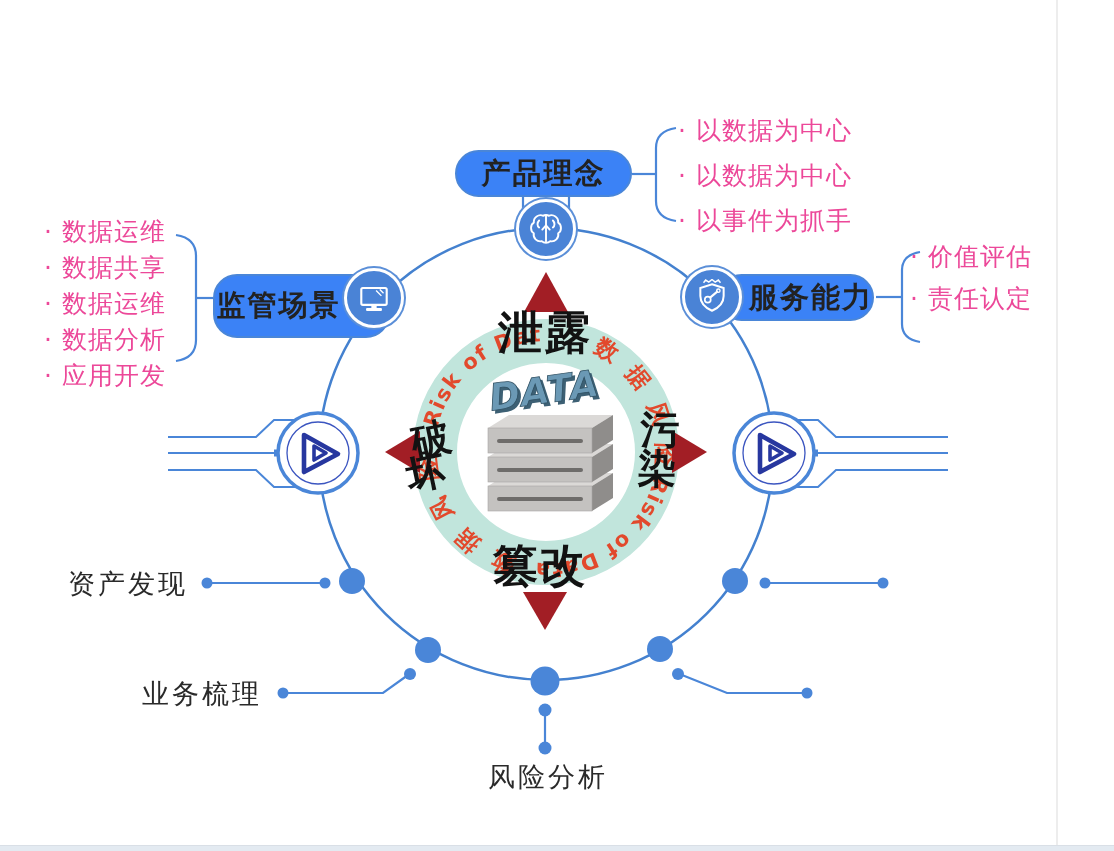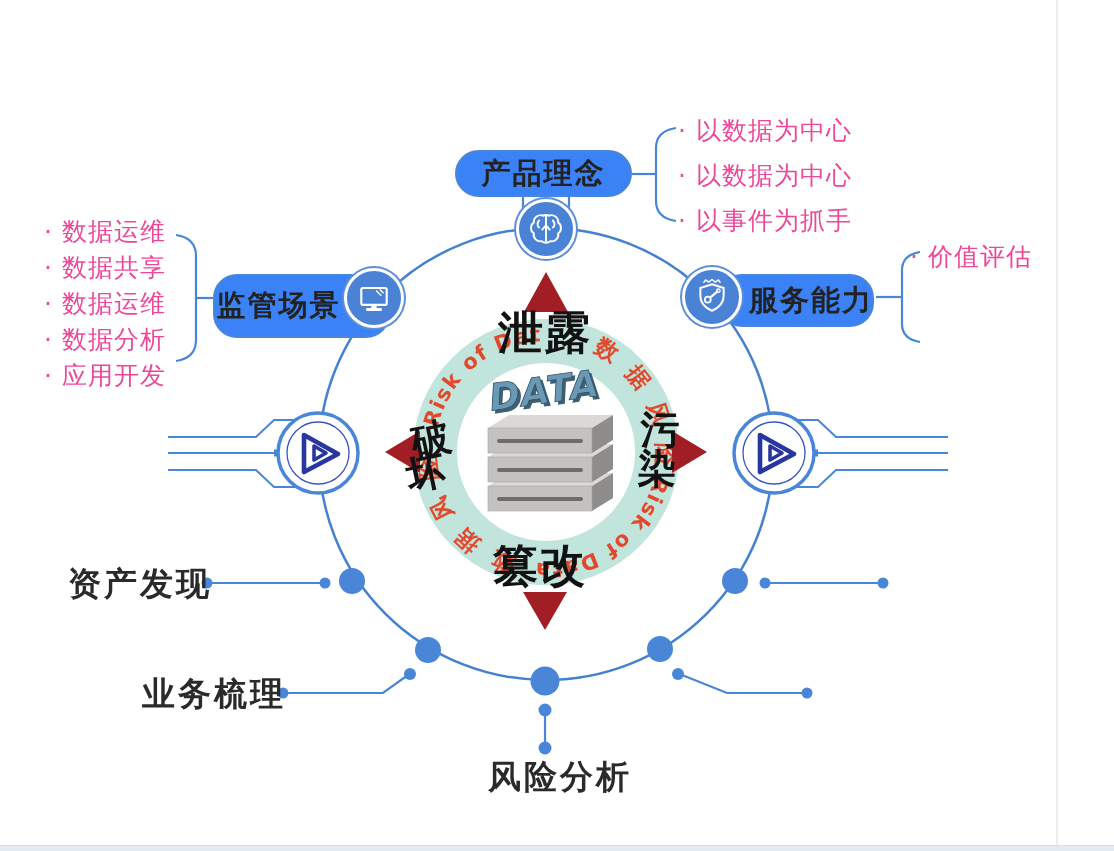--- a/index.html
+++ b/index.html
@@ -10,21 +10,21 @@
   .node-box{position:absolute;background:#3b82f6;border:2.5px solid #4a86d8;border-radius:24px;
     display:flex;align-items:center;justify-content:center;box-sizing:border-box;z-index:3;}
   .node-title{font-size:29px;font-weight:600;color:#222;letter-spacing:2px;white-space:nowrap;}
   
   .disc{position:absolute;width:54px;height:54px;border-radius:50%;background:#4a83d6;
     border:3px solid #fff;box-shadow:0 0 0 2px #5b8fd8;transform:translate(-50%,-50%);
     display:flex;align-items:center;justify-content:center;z-index:4;}
   
   .lbl{position:absolute;white-space:nowrap;color:#2a2a2a;z-index:5;}
   .bullet{font-size:25px;letter-spacing:1px;color:#ec4899;transform:translateY(-50%);}
-  .bottom-lbl{font-size:33px;font-weight:700;letter-spacing:3px;transform:translateY(-50%);}
+  .bottom-lbl{font-size:27px;font-weight:400;letter-spacing:3px;transform:translateY(-50%);}
   .ring-char{position:absolute;font-weight:900;color:#121212;z-index:5;transform:translate(-50%,-50%);}
   .ring-h{font-size:45px;letter-spacing:2px;}
   .ring-v{font-size:39px;}
   .edge-line-right{position:absolute;top:0;bottom:0;width:1.5px;background:#ededed;z-index:8;}
   .edge-strip-bottom{position:absolute;left:0;right:0;height:6px;background:#e3eaf1;border-top:1px solid #d9dfe6;z-index:8;}
 </style>
 </head>
 <body>
 
 <div class="stage">
@@ -154,21 +154,21 @@
       </g>
     </g>
   </svg>
 
   <div class="node-box" style="left:455px;top:150px;width:177px;height:47px;">
     <span class="node-title">产品理念</span>
   </div>
   <div class="node-box" style="left:213px;top:274px;width:177px;height:64px;padding-right:46px;">
     <span class="node-title">监管场景</span>
   </div>
-  <div class="node-box" style="left:718px;top:274px;width:156px;height:53px;padding-left:30px;">
+  <div class="node-box" style="left:718px;top:274px;width:156px;height:47px;padding-left:30px;">
     <span class="node-title">服务能力</span>
   </div>
 
   <div class="disc" style="left:546px;top:229px;">
     <svg width="36" height="36" viewBox="-17 -17 34 34">
       <g stroke="#fff" fill="none" stroke-width="1.8" stroke-linecap="round" stroke-linejoin="round">
         <path d="M-2.5,-12.5 C-7,-14.5 -12,-11 -11.5,-6 C-15,-4 -15,2 -11.5,4 C-12.5,8.5 -8.5,12.5 -4,11.5 C-2,13.5 2,13.5 4,11.5 C8.5,12.5 12.5,8.5 11.5,4 C15,2 15,-4 11.5,-6 C12,-11 7,-14.5 2.5,-12.5 C1.5,-13.5 -1.5,-13.5 -2.5,-12.5 Z"></path>
         <path d="M0,-12.5 V11.5"></path>
         <path d="M-3.5,0.5 L0,-3.5 L3.5,0.5"></path>
         <path d="M-6.5,-8 C-8.5,-6 -8.5,-3 -6.5,-1.5"></path>
@@ -199,20 +199,21 @@
   <div class="lbl bullet" style="left:678px;top:175px;">· 以数据为中心</div>
   <div class="lbl bullet" style="left:678px;top:220px;">· 以事件为抓手</div>
 
   <div class="lbl bullet" style="left:44px;top:231px;">· 数据运维</div>
   <div class="lbl bullet" style="left:44px;top:267px;">· 数据共享</div>
   <div class="lbl bullet" style="left:44px;top:303px;">· 数据运维</div>
   <div class="lbl bullet" style="left:44px;top:339px;">· 数据分析</div>
   <div class="lbl bullet" style="left:44px;top:375px;">· 应用开发</div>
 
   <div class="lbl bullet" style="left:910px;top:256px;">· 价值评估</div>
+  <div class="lbl bullet" style="left:910px;top:298px;">· 责任认定</div>
 
   <div class="ring-char ring-h" style="left:545px;top:333px;">泄露</div>
   <div class="ring-char ring-h" style="left:540px;top:566px;">篡改</div>
   <div class="ring-char ring-v" style="left:660px;top:430px;">污</div>
   <div class="ring-char ring-v" style="left:657px;top:469px;">染</div>
   <div class="ring-char ring-v" style="left:431px;top:440px;transform:translate(-50%,-50%) rotate(-12deg);">破</div>
   <div class="ring-char ring-v" style="left:426px;top:473px;transform:translate(-50%,-50%) rotate(-12deg);">坏</div>
 
   <div class="lbl bottom-lbl" style="left:68px;top:584px;">资产发现</div>
   <div class="lbl bottom-lbl" style="left:142px;top:694px;">业务梳理</div>

